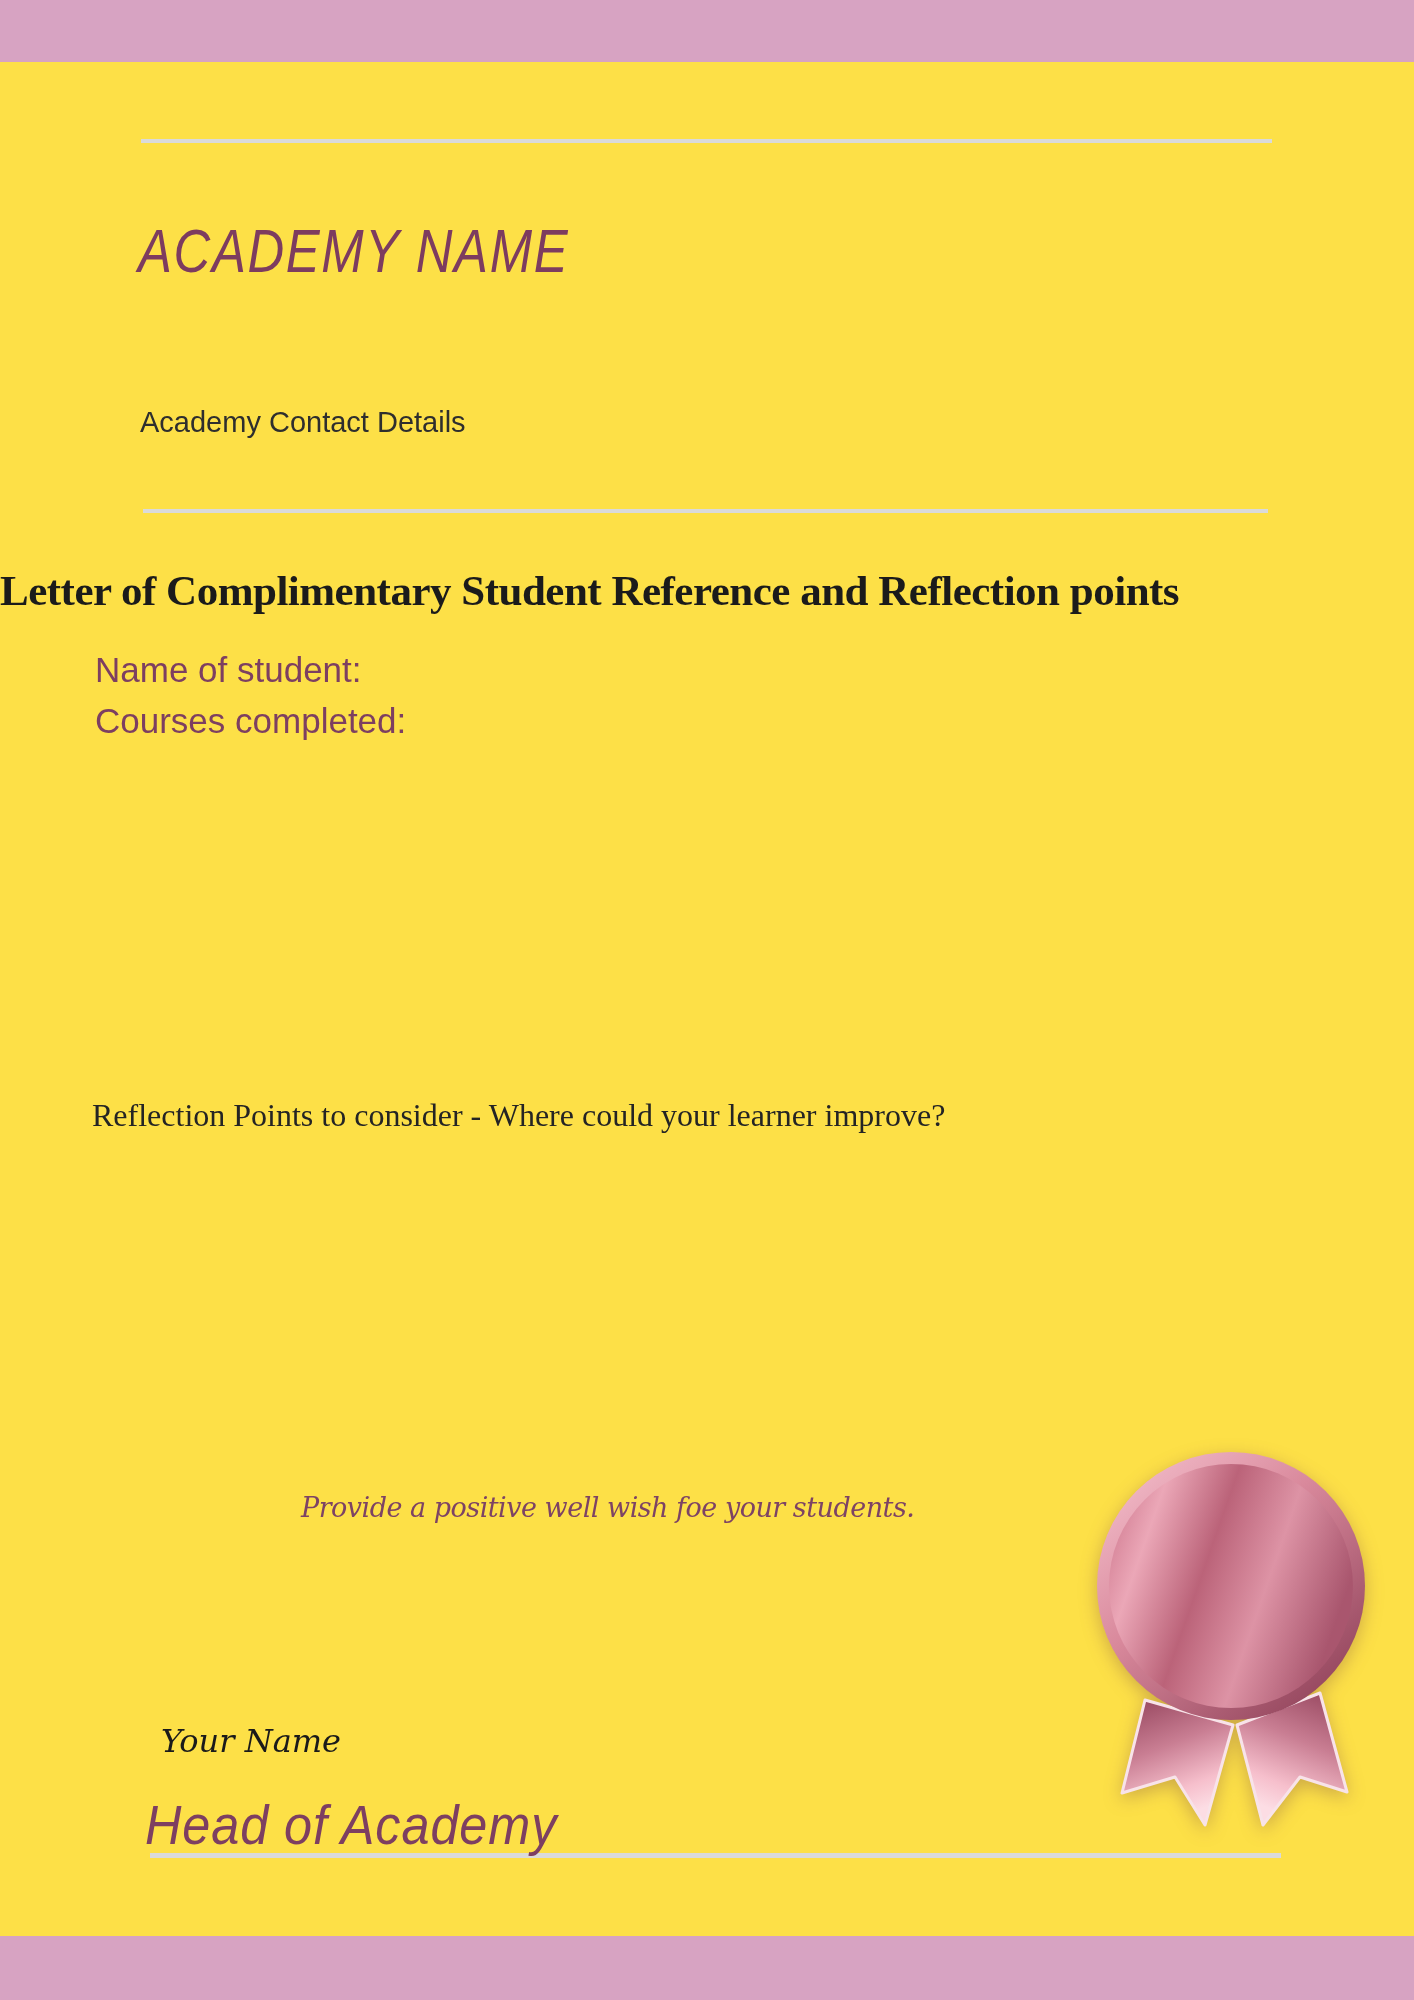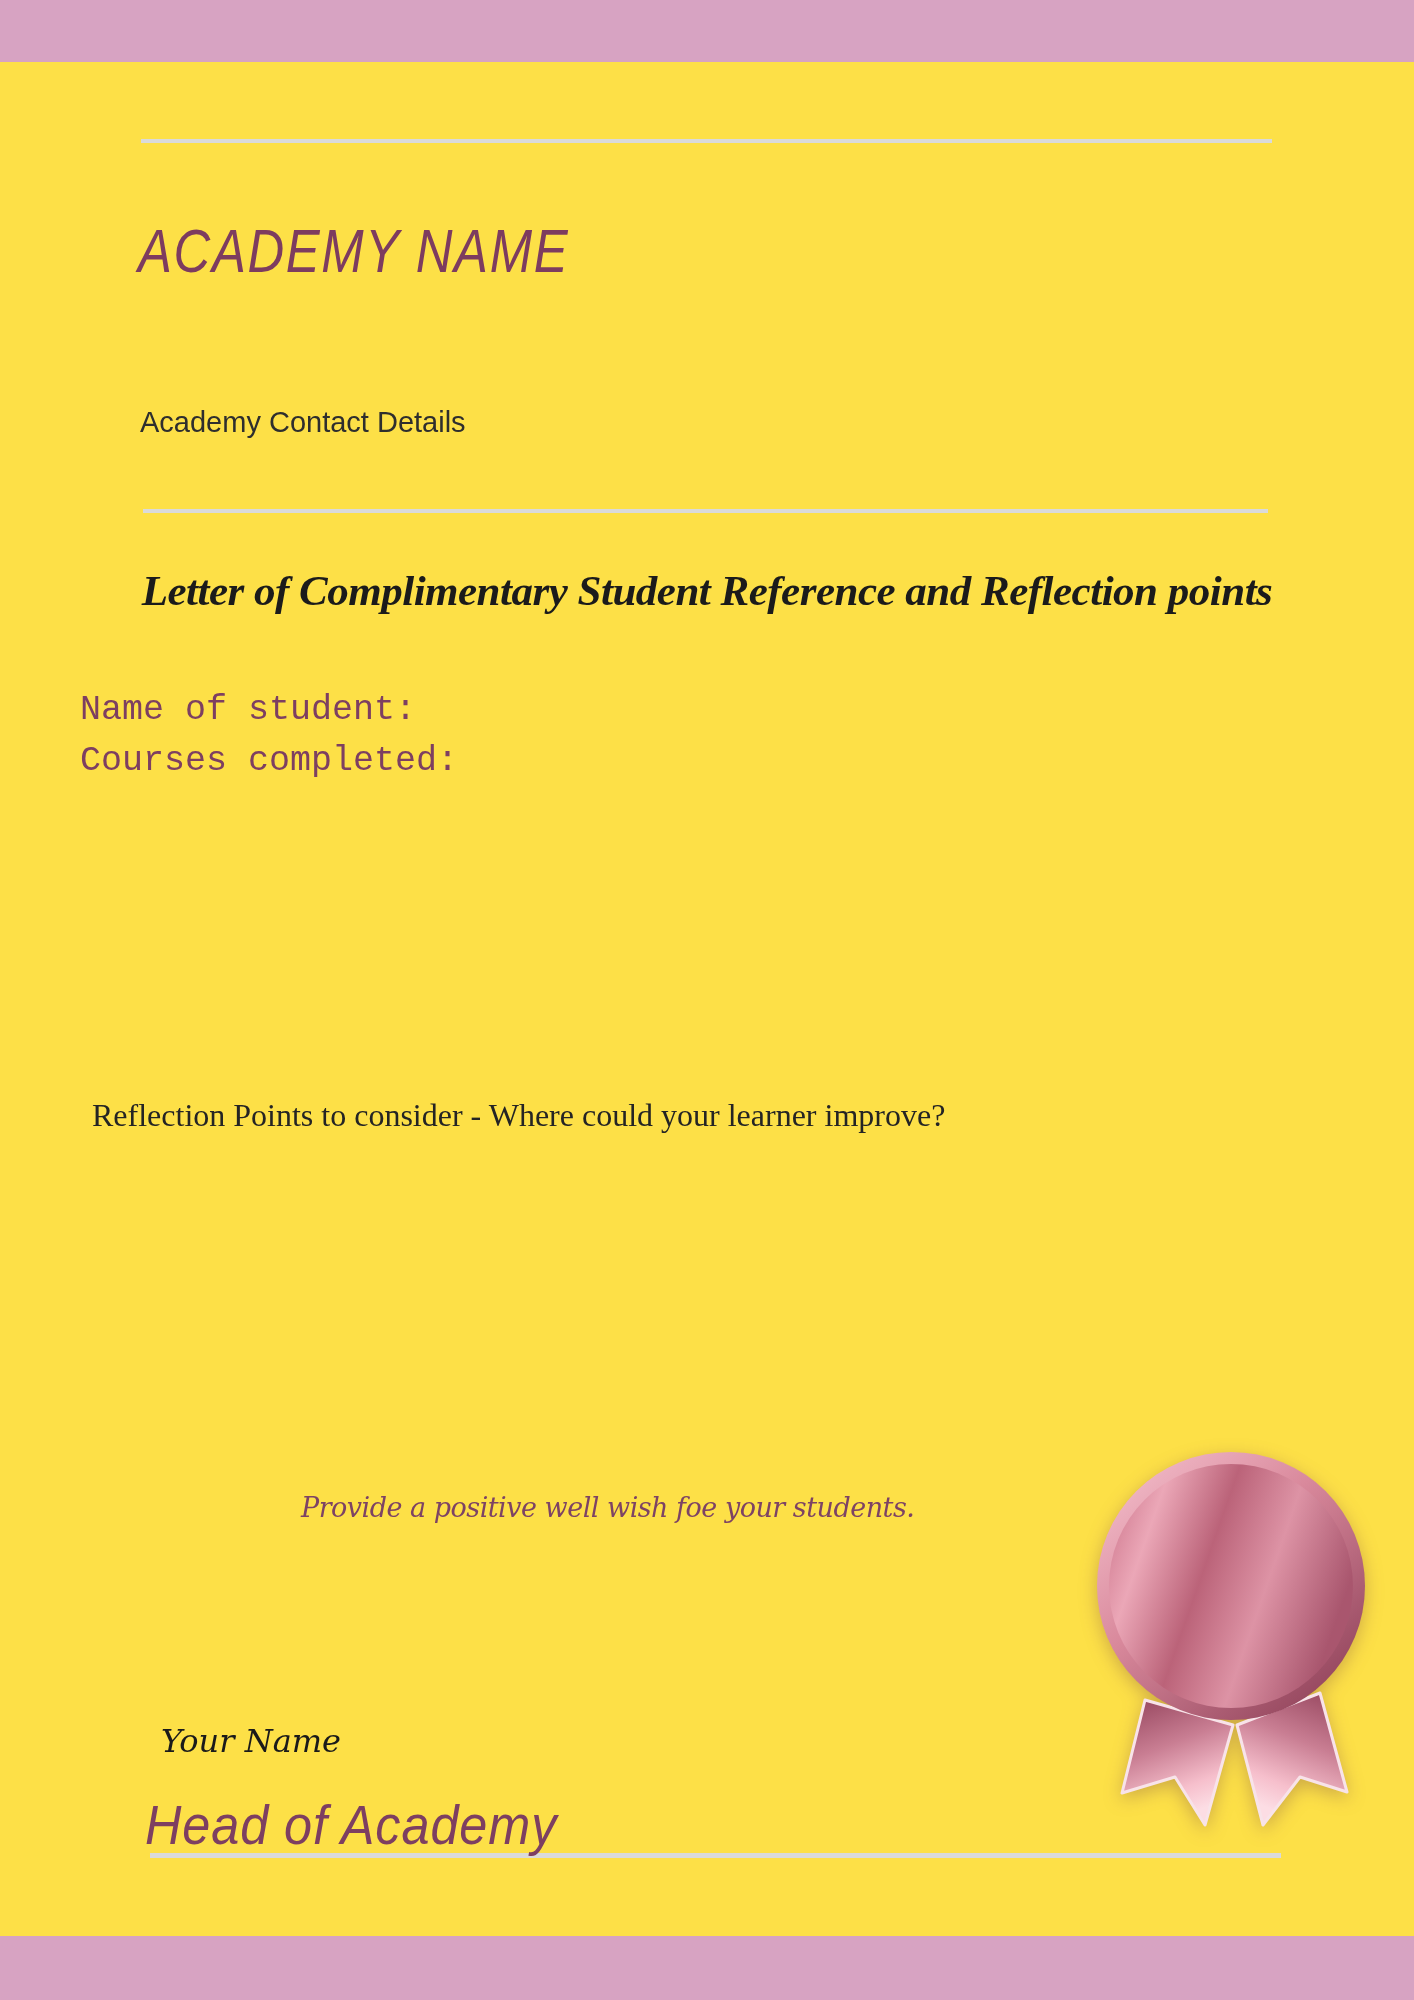--- a/index.html
+++ b/index.html
@@ -30,34 +30,31 @@
   }
   .contact-details{
     position:absolute;left:140px;top:370px;
     font-family:"Liberation Sans", sans-serif;
     font-size:29px;color:#2e2e2e;
     white-space:nowrap;
     margin-top:36px;
   }
   .letter-title{
     position:absolute;left:0;top:566px;width:1414px;
-    text-align:center;
     font-family:"Liberation Serif", serif;
     font-weight:700;
     font-size:43px;color:#1b1b1b;
     letter-spacing:-0.5px;
     white-space:nowrap;
-    font-style:italic;
   }
   .plum-serif{
-    position:absolute;left:80px;
-    font-family:Liberation Mono, monospace;
+    position:absolute;left:95px;
+    font-family:Liberation Sans, sans-serif;
     font-size:35px;color:#7d3f61;
     white-space:nowrap;
-    margin-top:40px;
   }
   .name-of-student{top:650px;}
   .courses-completed{top:701px;}
   .body-serif{
     position:absolute;
     font-family:"Liberation Serif", serif;
     font-size:32px;color:#242424;
     white-space:nowrap;
   }
   .reference-prompt{left:97px;top:772px;}

